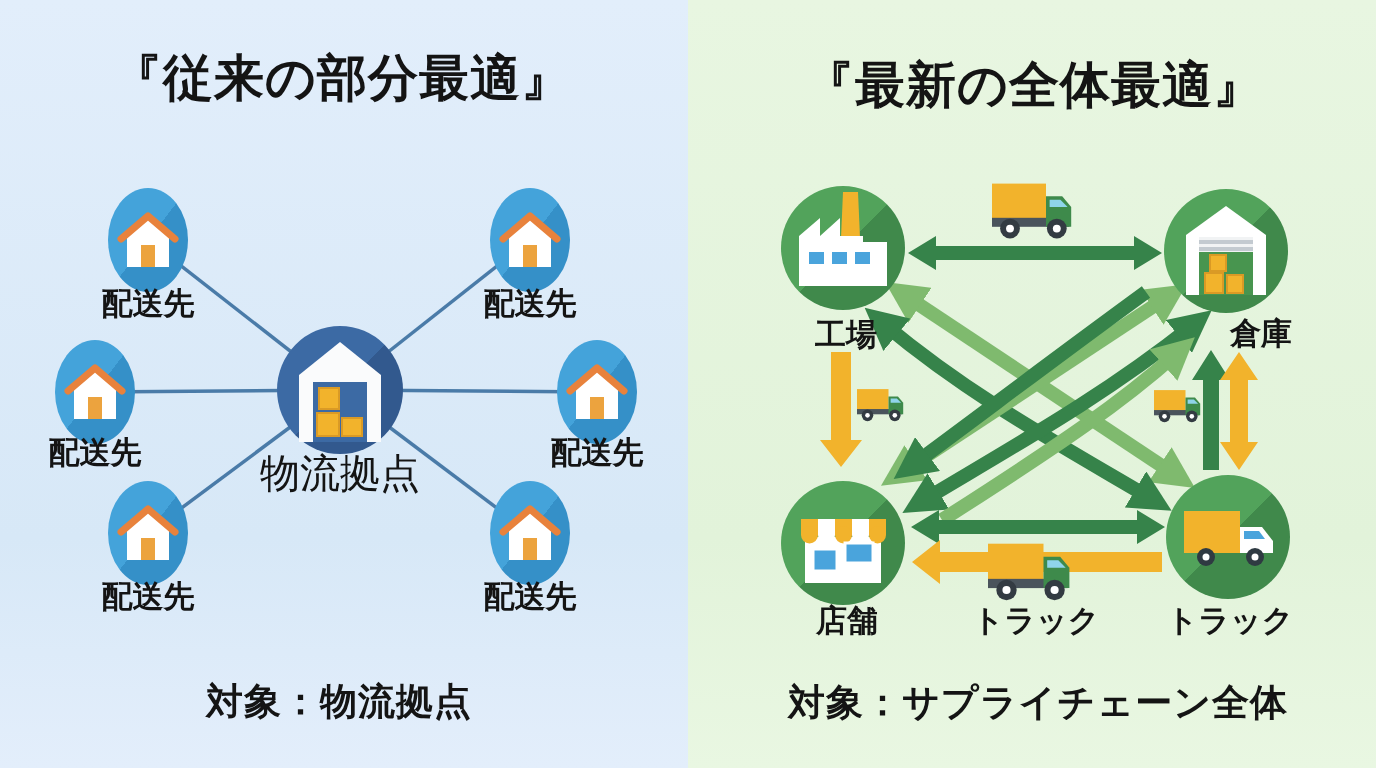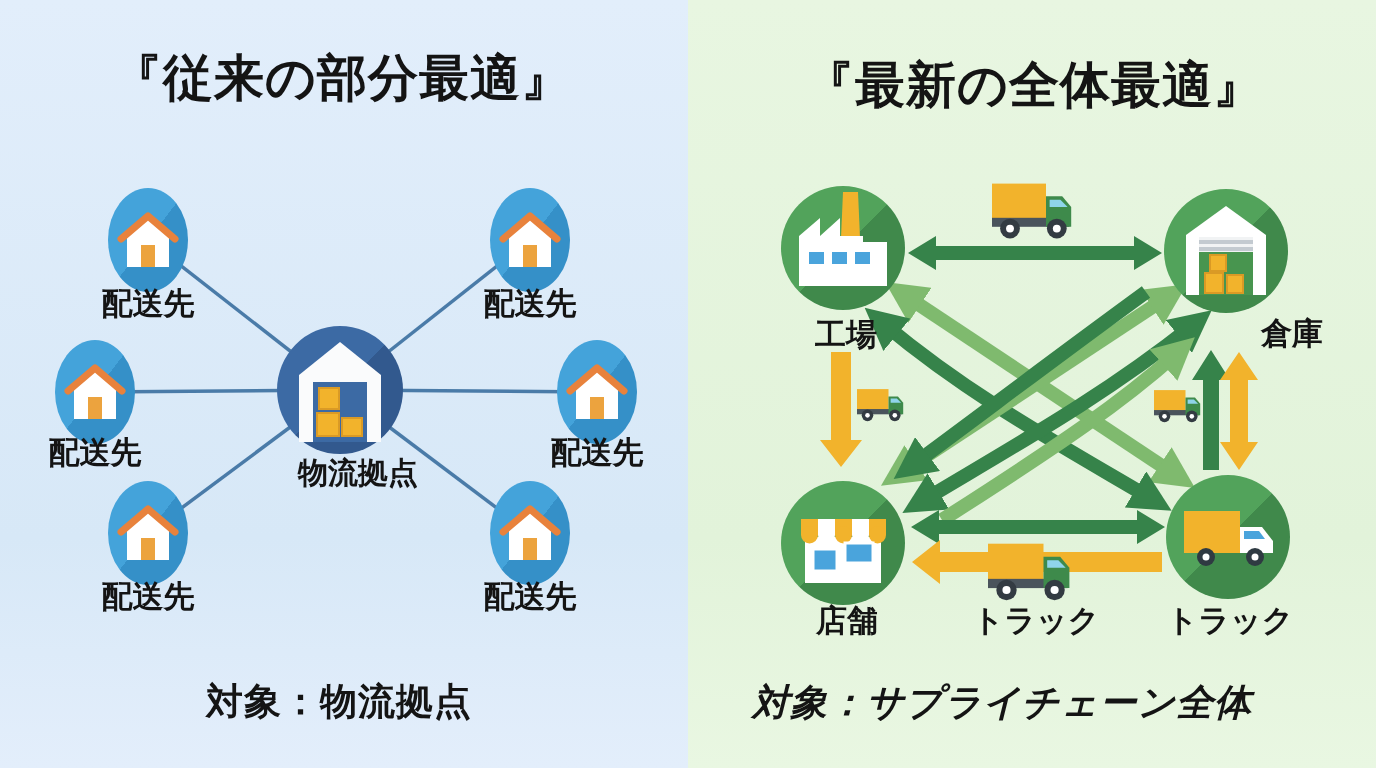--- a/index.html
+++ b/index.html
@@ -5,21 +5,21 @@
   html,body{margin:0;padding:0;}
   body{width:1376px;height:768px;overflow:hidden;font-family:"Liberation Sans","DejaVu Sans",sans-serif;}
   .canvas{position:relative;width:1376px;height:768px;background:#dbeaf7;}
   .panel{position:absolute;top:0;height:768px;}
   .panel.left{left:0;width:688px;background:linear-gradient(180deg,#e2eefb 0%,#d7e8f7 70%,#e3eefb 100%);}
   .panel.right{left:688px;width:688px;background:linear-gradient(180deg,#e8f6e1 0%,#e2f3da 70%,#e9f7e2 100%);}
   svg.art{position:absolute;left:0;top:0;}
   .lbl{position:absolute;transform:translate(-50%,-50%);white-space:nowrap;color:#141414;font-weight:700;text-align:center;}
   .title{font-size:50px;font-weight:900;letter-spacing:1px;}
   .node-lbl{font-size:31px;font-weight:800;}
-  .hub-lbl{font-size:30px;font-weight:700;margin-left:18px;}
+  .hub-lbl{font-size:40px;font-weight:400;}
   .caption{font-size:37px;font-weight:800;letter-spacing:1px;}
 </style>
 </head>
 <body>
 
 <div class="canvas">
   <div class="panel left"></div>
   <div class="panel right"></div>
 
   <svg class="art" width="1376" height="768" viewBox="0 0 1376 768">
@@ -198,20 +198,20 @@
 
   <div class="lbl node-lbl" style="left:148px;top:304px;">配送先</div>
   <div class="lbl node-lbl" style="left:530px;top:304px;">配送先</div>
   <div class="lbl node-lbl" style="left:95px;top:453px;">配送先</div>
   <div class="lbl node-lbl" style="left:597px;top:453px;">配送先</div>
   <div class="lbl node-lbl" style="left:148px;top:597px;">配送先</div>
   <div class="lbl node-lbl" style="left:530px;top:597px;">配送先</div>
   <div class="lbl hub-lbl" style="left:340px;top:473px;">物流拠点</div>
 
   <div class="lbl node-lbl" style="left:846px;top:335px;">工場</div>
-  <div class="lbl node-lbl" style="left:1292px;top:334px;">倉庫</div>
+  <div class="lbl node-lbl" style="left:1261px;top:334px;">倉庫</div>
   <div class="lbl node-lbl" style="left:847px;top:621px;">店舗</div>
   <div class="lbl node-lbl" style="left:1036px;top:621px;">トラック</div>
   <div class="lbl node-lbl" style="left:1230px;top:621px;">トラック</div>
 
   <div class="lbl caption" style="left:339px;top:702px;">対象：物流拠点</div>
-  <div class="lbl caption" style="left:1002px;top:703px;font-style:italic;">対象：サプライチェーン全体</div>
+  <div class="lbl caption" style="left:1038px;top:703px;">対象：サプライチェーン全体</div>
 </div>
 
 </body></html>

